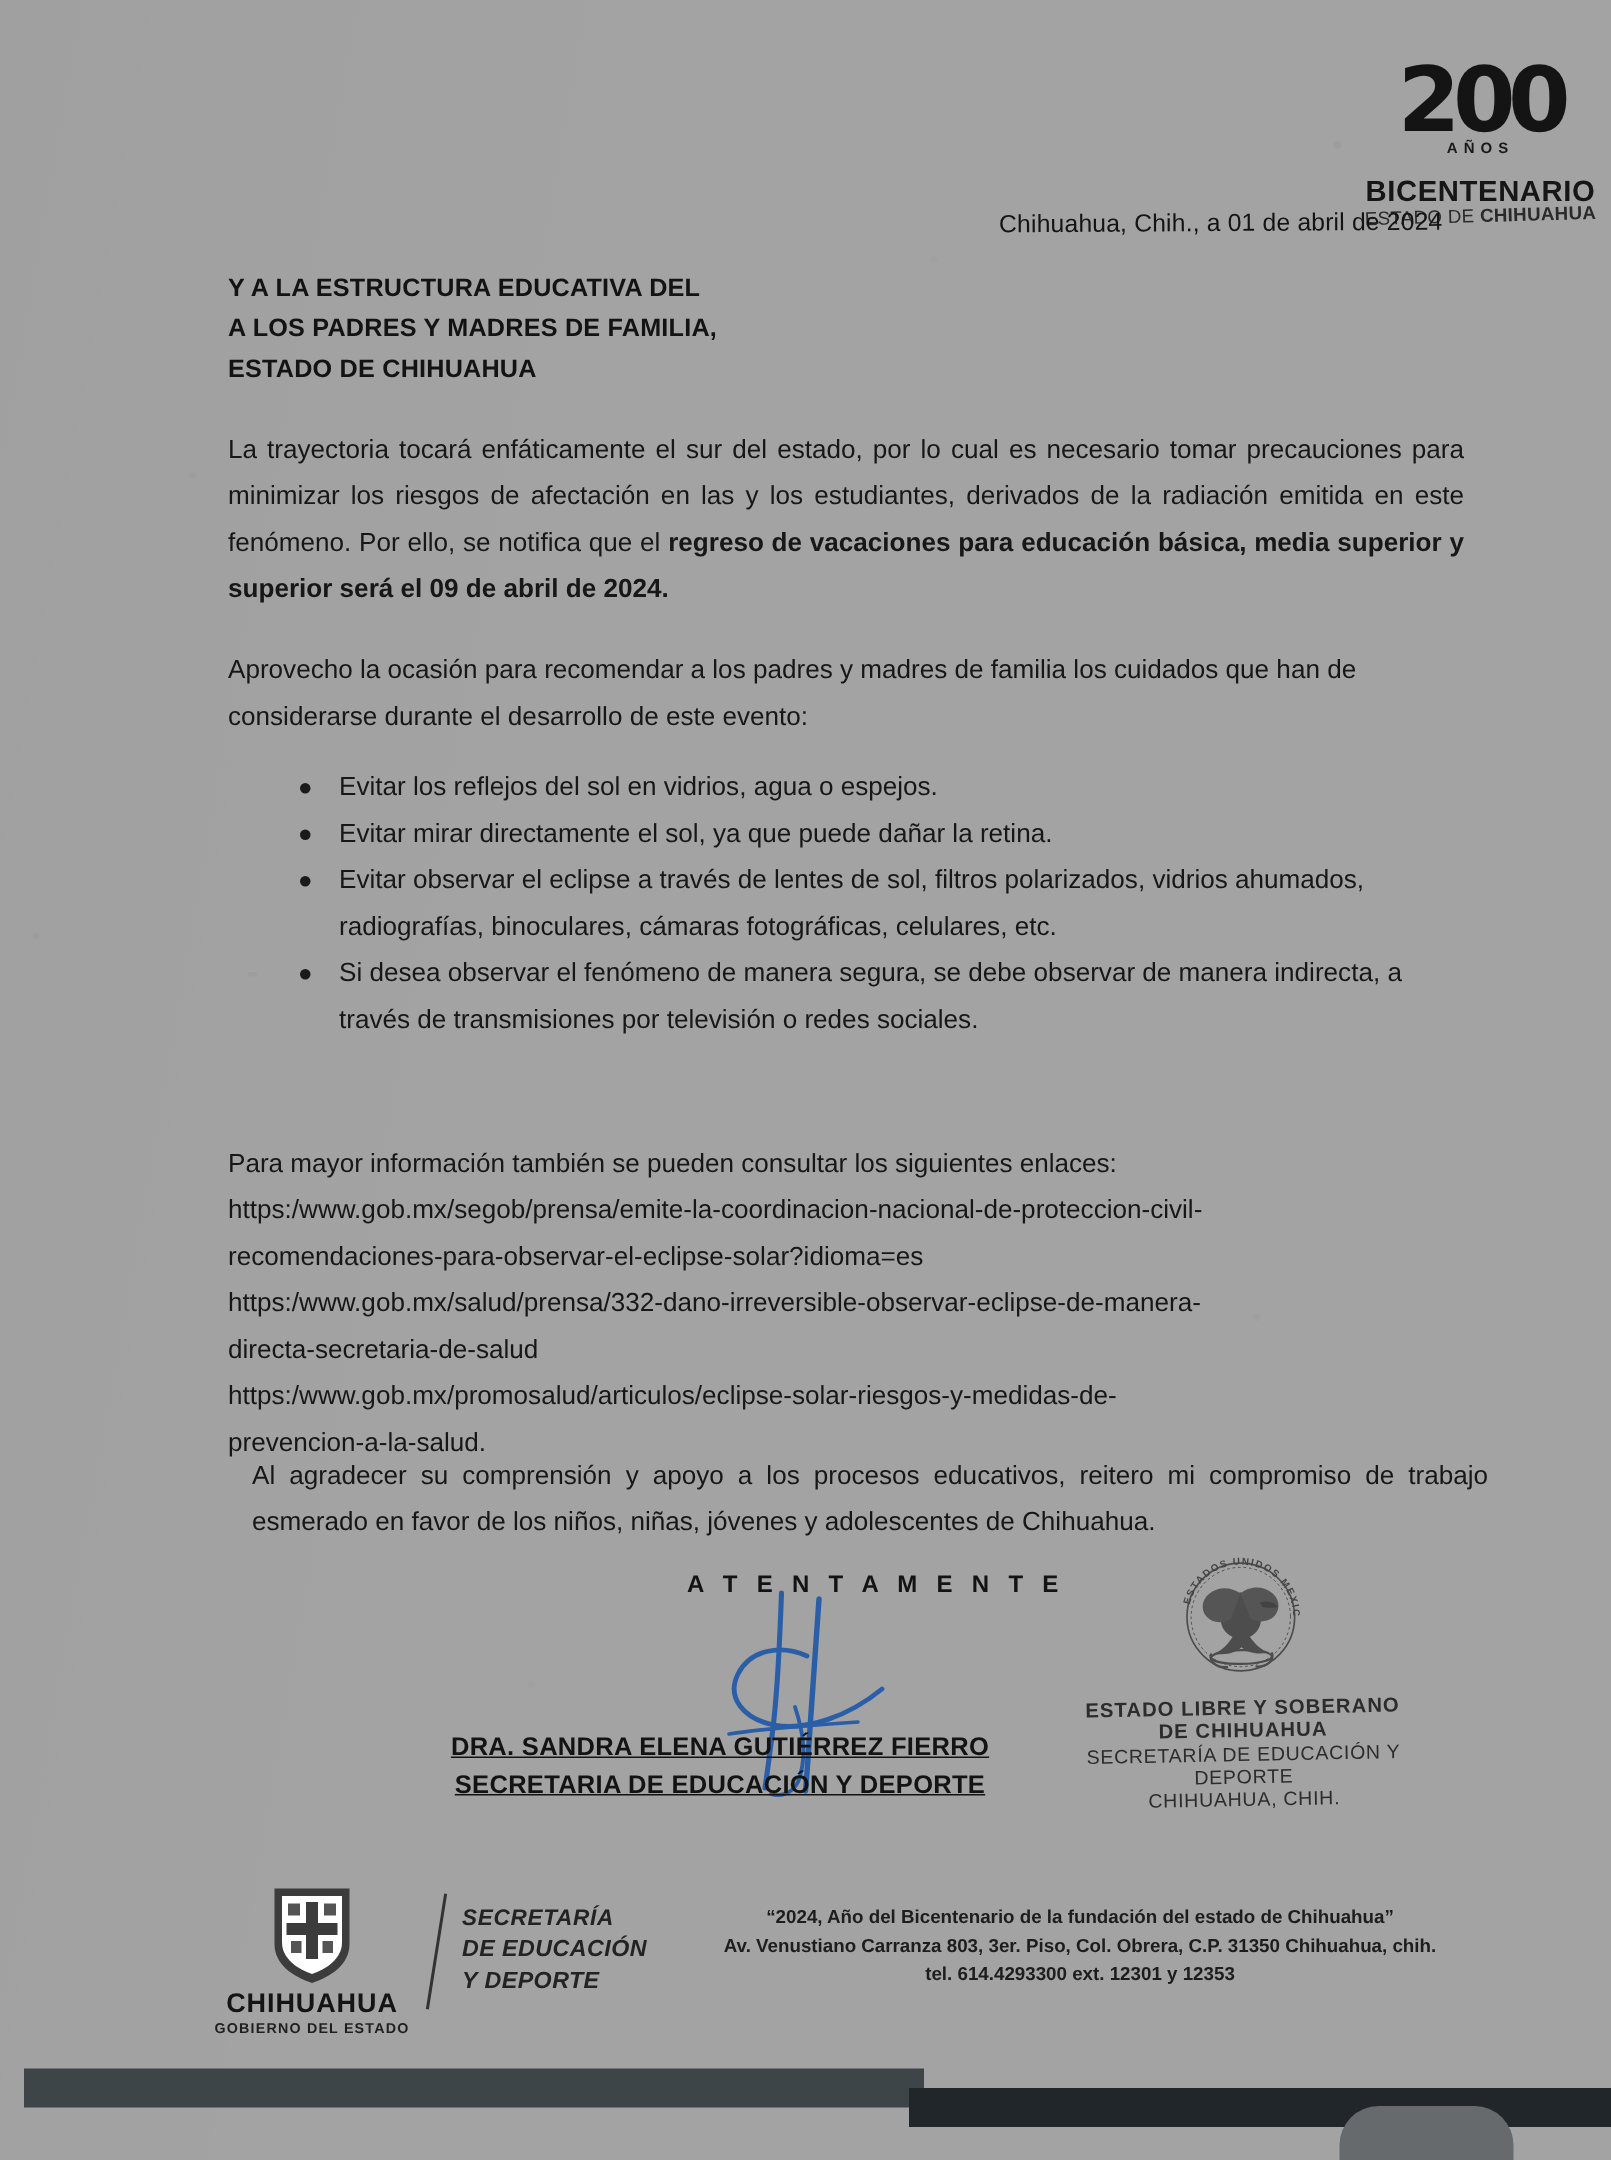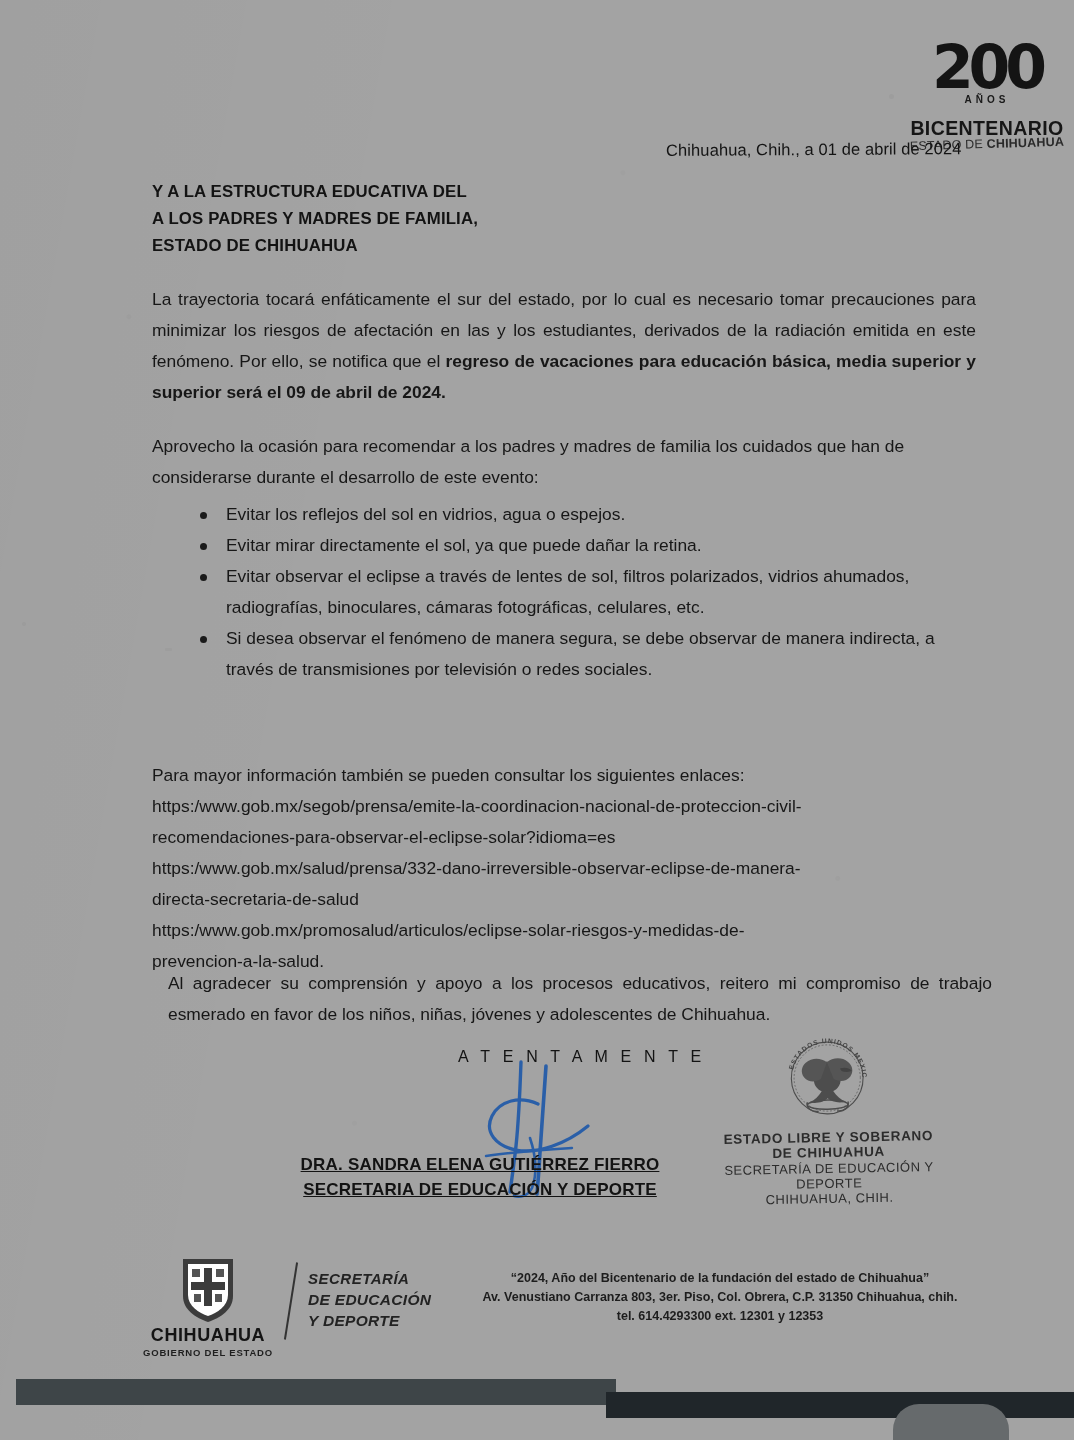--- a/index.html
+++ b/index.html
@@ -166,21 +166,21 @@
     color: #171717;
     text-align: justify;
   }
 
   
   #atentamente {
     position: absolute;
     left: 458px;
     top: 1048px;
     font-size: 16px;
-    font-weight: 400;
+    font-weight: 700;
     letter-spacing: 4.2px;
     color: #131313;
   }
   #signature {
     position: absolute;
     left: 420px;
     top: 1060px;
     width: 240px;
     height: 140px;
     pointer-events: none;
@@ -336,21 +336,21 @@
   <div id="dateline">Chihuahua, Chih., a 01 de abril de 2024</div>
 
   <div id="addressee">
     <div>Y A LA ESTRUCTURA EDUCATIVA DEL</div>
     <div>A LOS PADRES Y MADRES DE FAMILIA,</div>
     <div>ESTADO DE CHIHUAHUA</div>
   </div>
 
   <div id="body-copy">
     <p><span>La trayectoria tocará enfáticamente el sur del estado, por lo cual es necesario tomar precauciones para minimizar los riesgos de afectación en las y los estudiantes, derivados de la radiación emitida en este fenómeno. Por ello, se notifica que el </span><b>regreso de vacaciones para educación básica, media superior y superior será el 09 de abril de 2024.</b></p>
-    <p class="nojust" style="margin-bottom:6px">Aprovecho la ocasión para recomendar a los padres y madres de familia los cuidados que han de considerarse durante el desarrollo de este evento:</p>
+    <p class="nojust" style="margin-bottom:16px">Aprovecho la ocasión para recomendar a los padres y madres de familia los cuidados que han de considerarse durante el desarrollo de este evento:</p>
     <ul class="cares">
       <li><span class="dot"></span><span>Evitar los reflejos del sol en vidrios, agua o espejos.</span></li>
       <li><span class="dot"></span><span>Evitar mirar directamente el sol, ya que  puede dañar la retina.</span></li>
       <li><span class="dot"></span><span>Evitar observar el eclipse a través de lentes de sol, filtros polarizados, vidrios ahumados, radiografías, binoculares, cámaras fotográficas, celulares, etc.</span></li>
       <li><span class="dot"></span><span>Si desea observar el fenómeno de manera segura, se debe observar de manera indirecta, a través de transmisiones por televisión o redes sociales.</span></li>
     </ul>
   </div>
 
   <div id="links">
     <div>Para mayor información también se pueden consultar los siguientes enlaces:</div>

